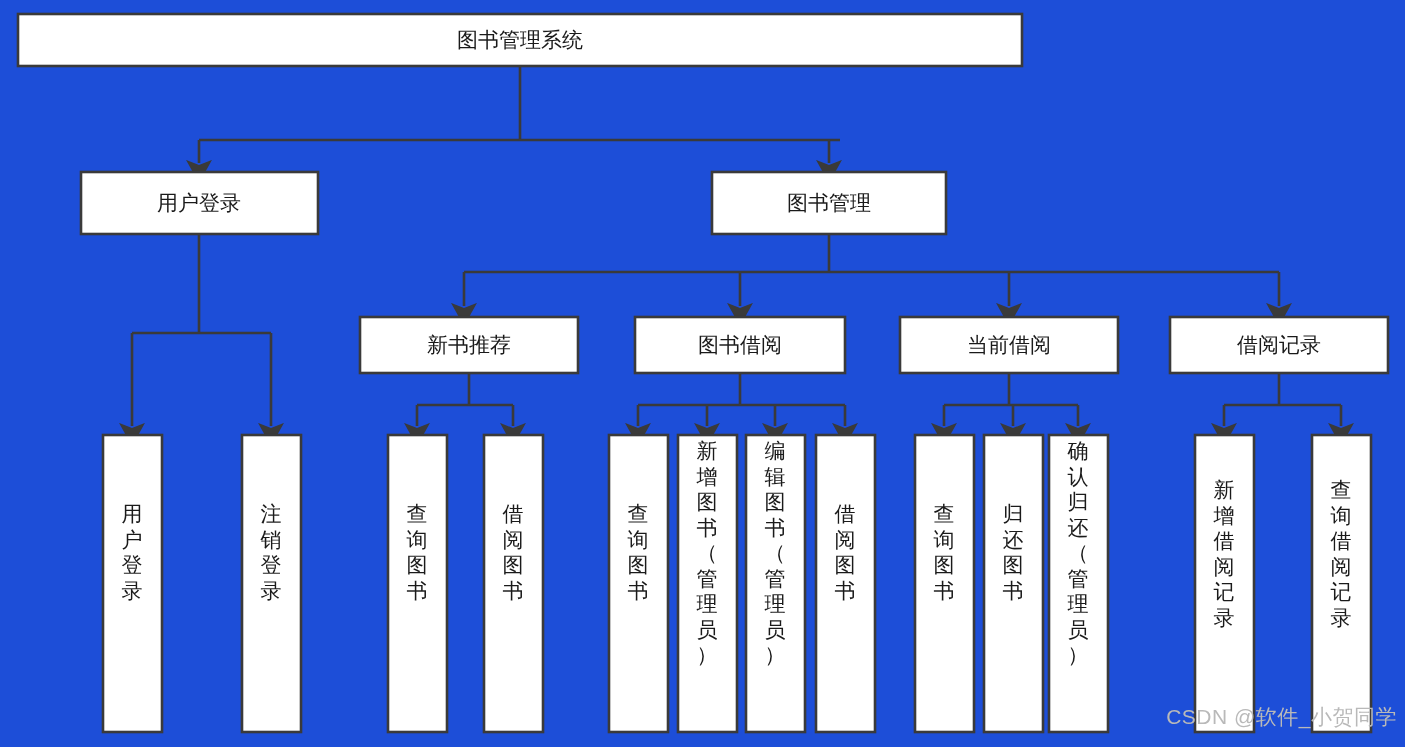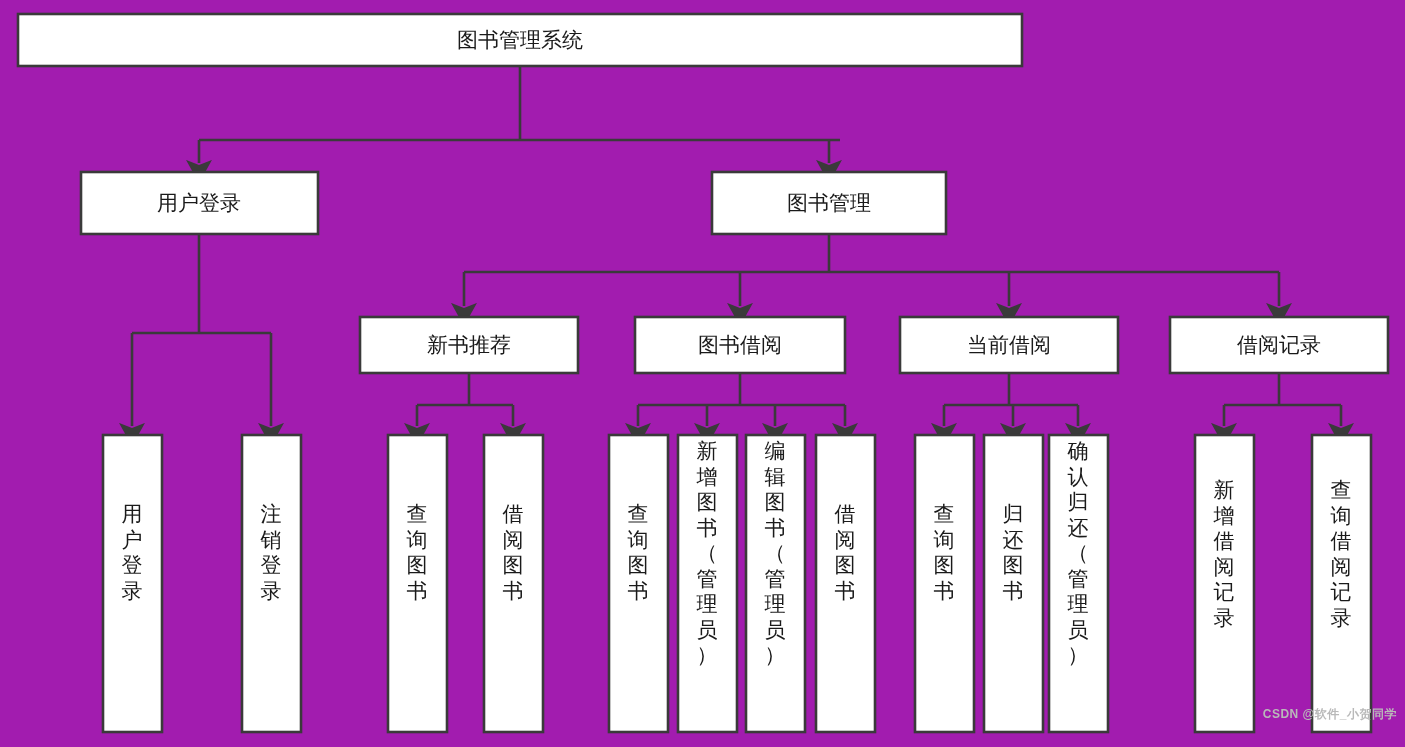--- a/index.html
+++ b/index.html
@@ -11,21 +11,21 @@
   body {
     width: 1405px;
     height: 747px;
     font-family: "Liberation Sans", "DejaVu Sans", sans-serif;
     overflow: hidden;
   }
   #diagram-root {
     position: relative;
     width: 1405px;
     height: 747px;
-    background: #a21caf;
+    background: #1d4ed8;
   }
   svg#tree-svg {
     position: absolute;
     top: 0;
     left: 0;
     width: 1405px;
     height: 747px;
     display: block;
   }
   .node-box {
@@ -52,28 +52,27 @@
   }
   .node-label-v {
     font-family: "Liberation Sans", "DejaVu Sans", sans-serif;
     font-size: 21px;
     fill: #1a1a1a;
     text-anchor: middle;
   }
   .watermark-text {
     position: absolute;
     right: 8px;
-    bottom: 24px;
-    font-family: "Liberation Sans", "DejaVu Sans", sans-serif;
-    font-size: 12px;
+    bottom: 16px;
+    font-family: "Liberation Sans", "DejaVu Sans", sans-serif;
+    font-size: 21px;
     color: #b9b9b9;
     letter-spacing: 0.5px;
     white-space: nowrap;
     pointer-events: none;
-    font-weight: bold;
   }
 </style>
 </head>
 <body>
 
 <div id="diagram-root">
 
   <svg id="tree-svg" viewBox="0 0 1405 747" xmlns="http://www.w3.org/2000/svg">
 
     <defs>

